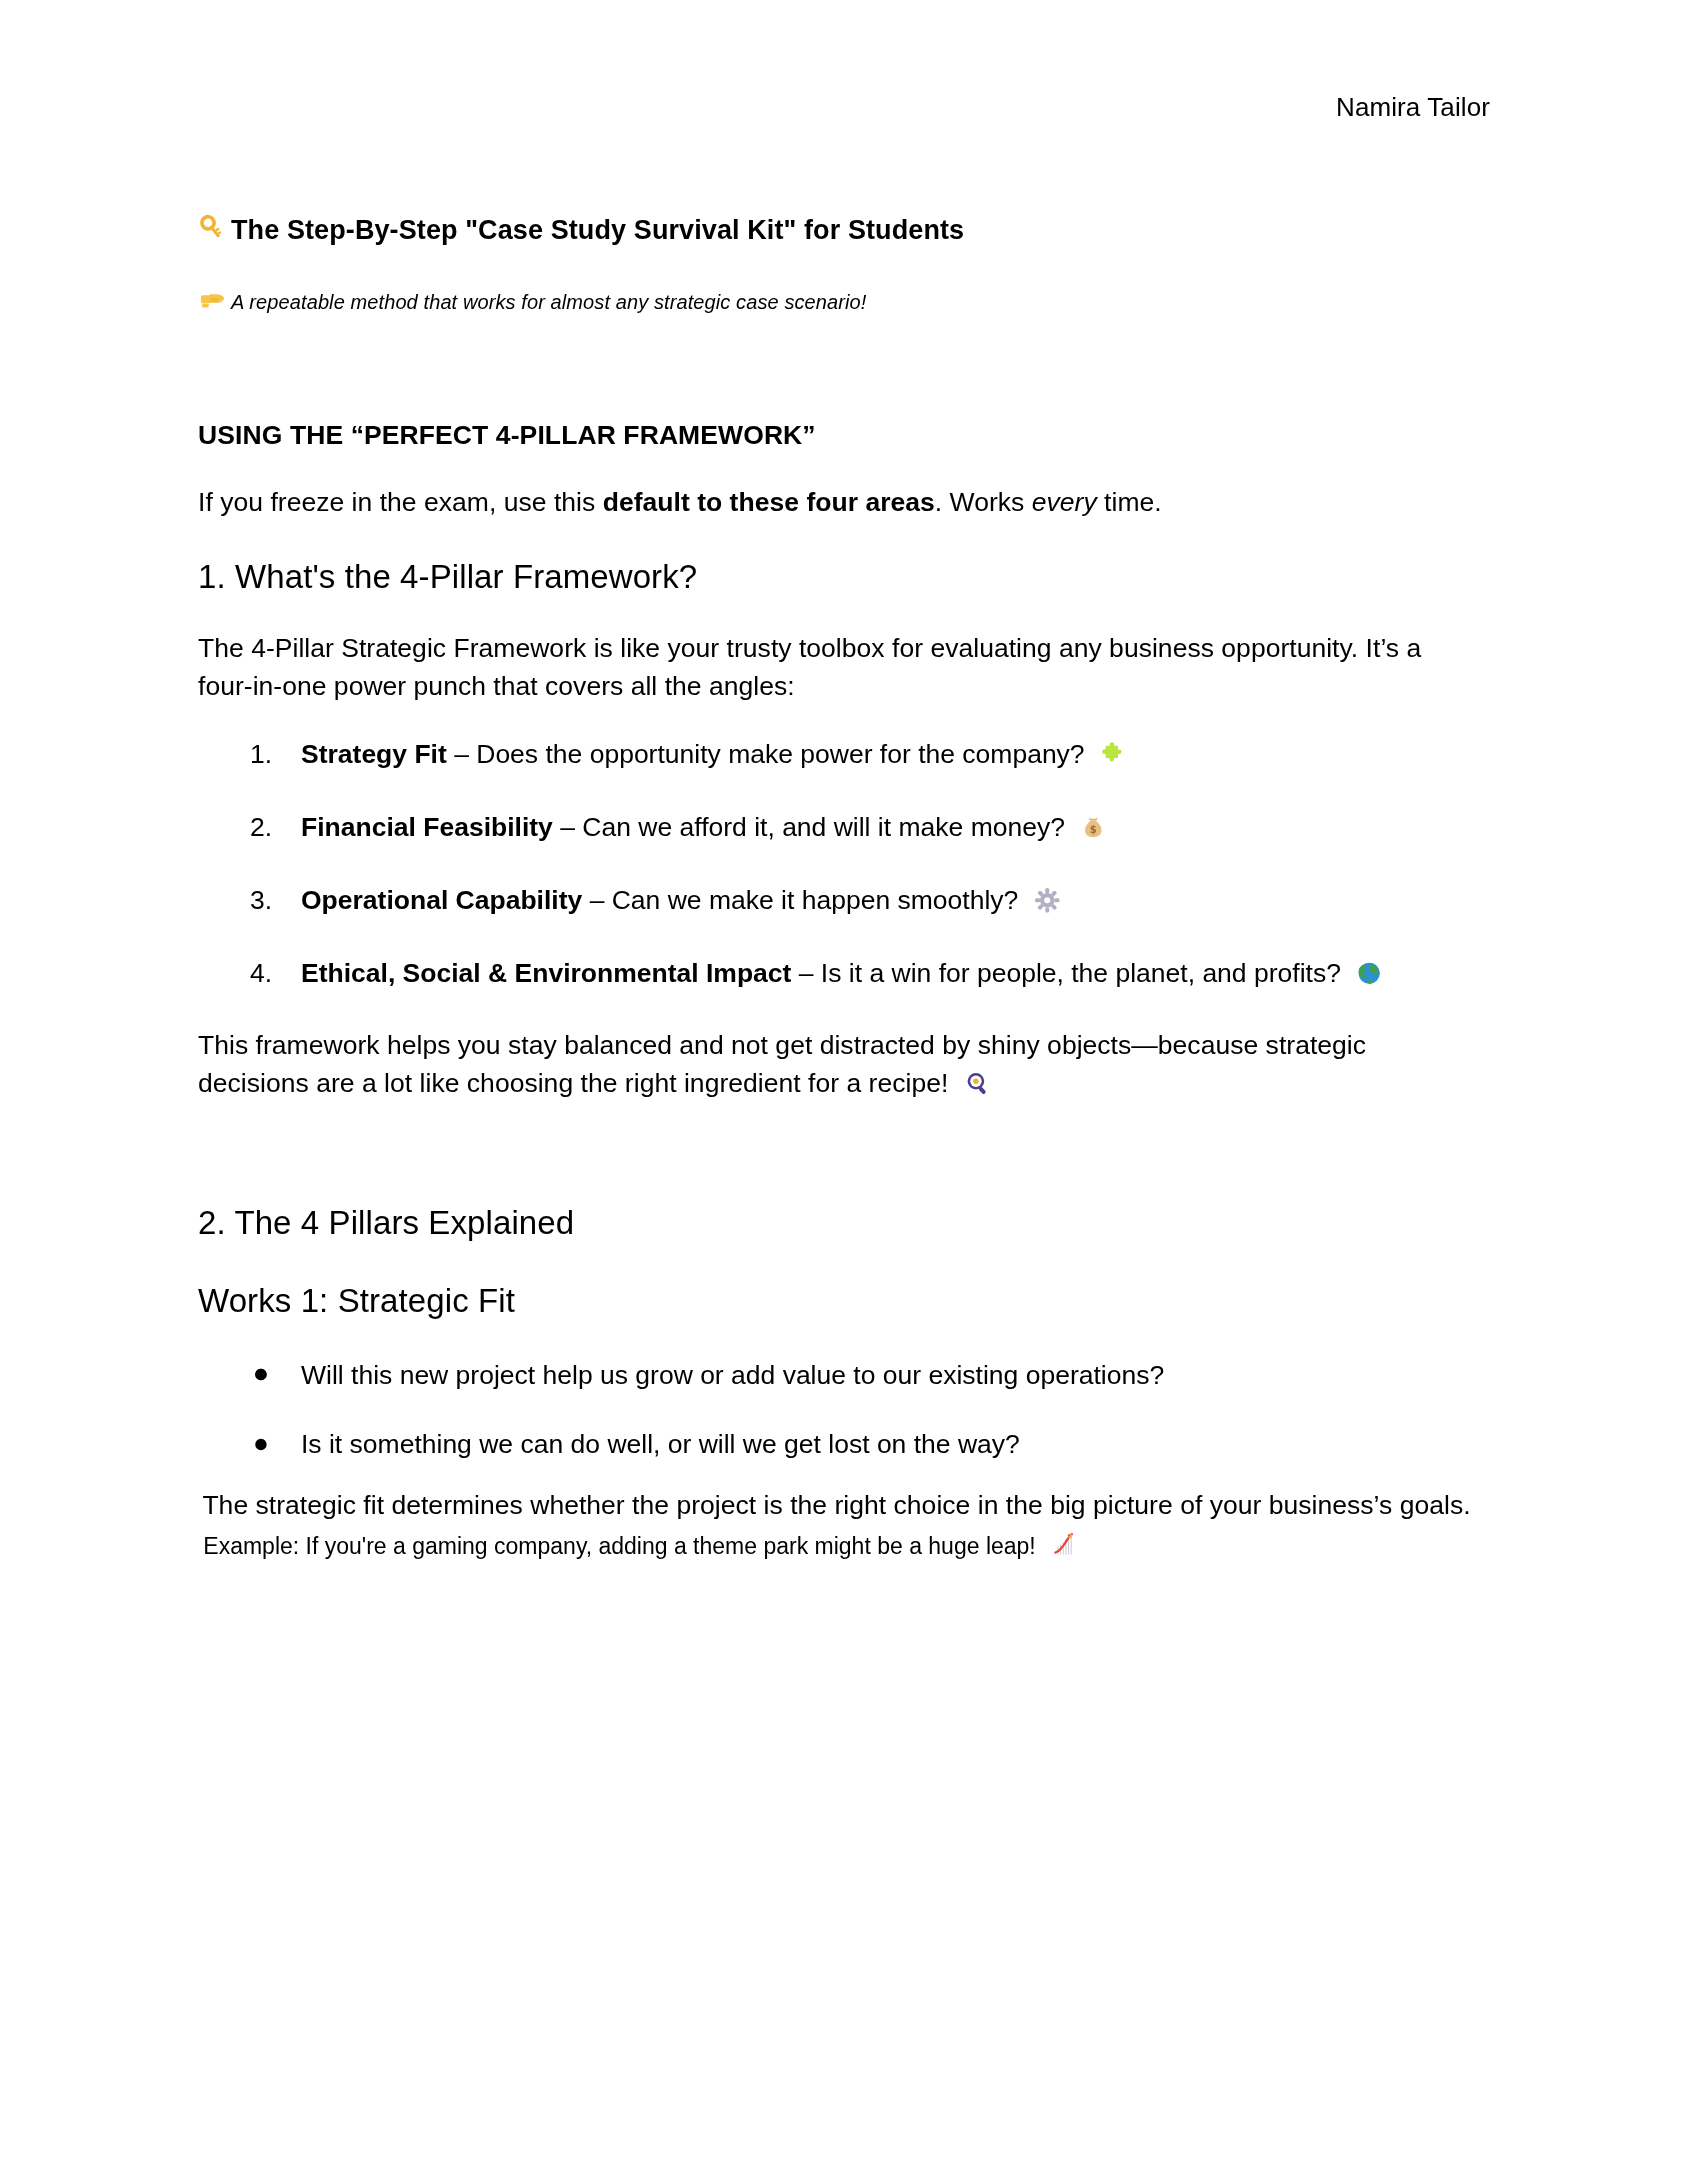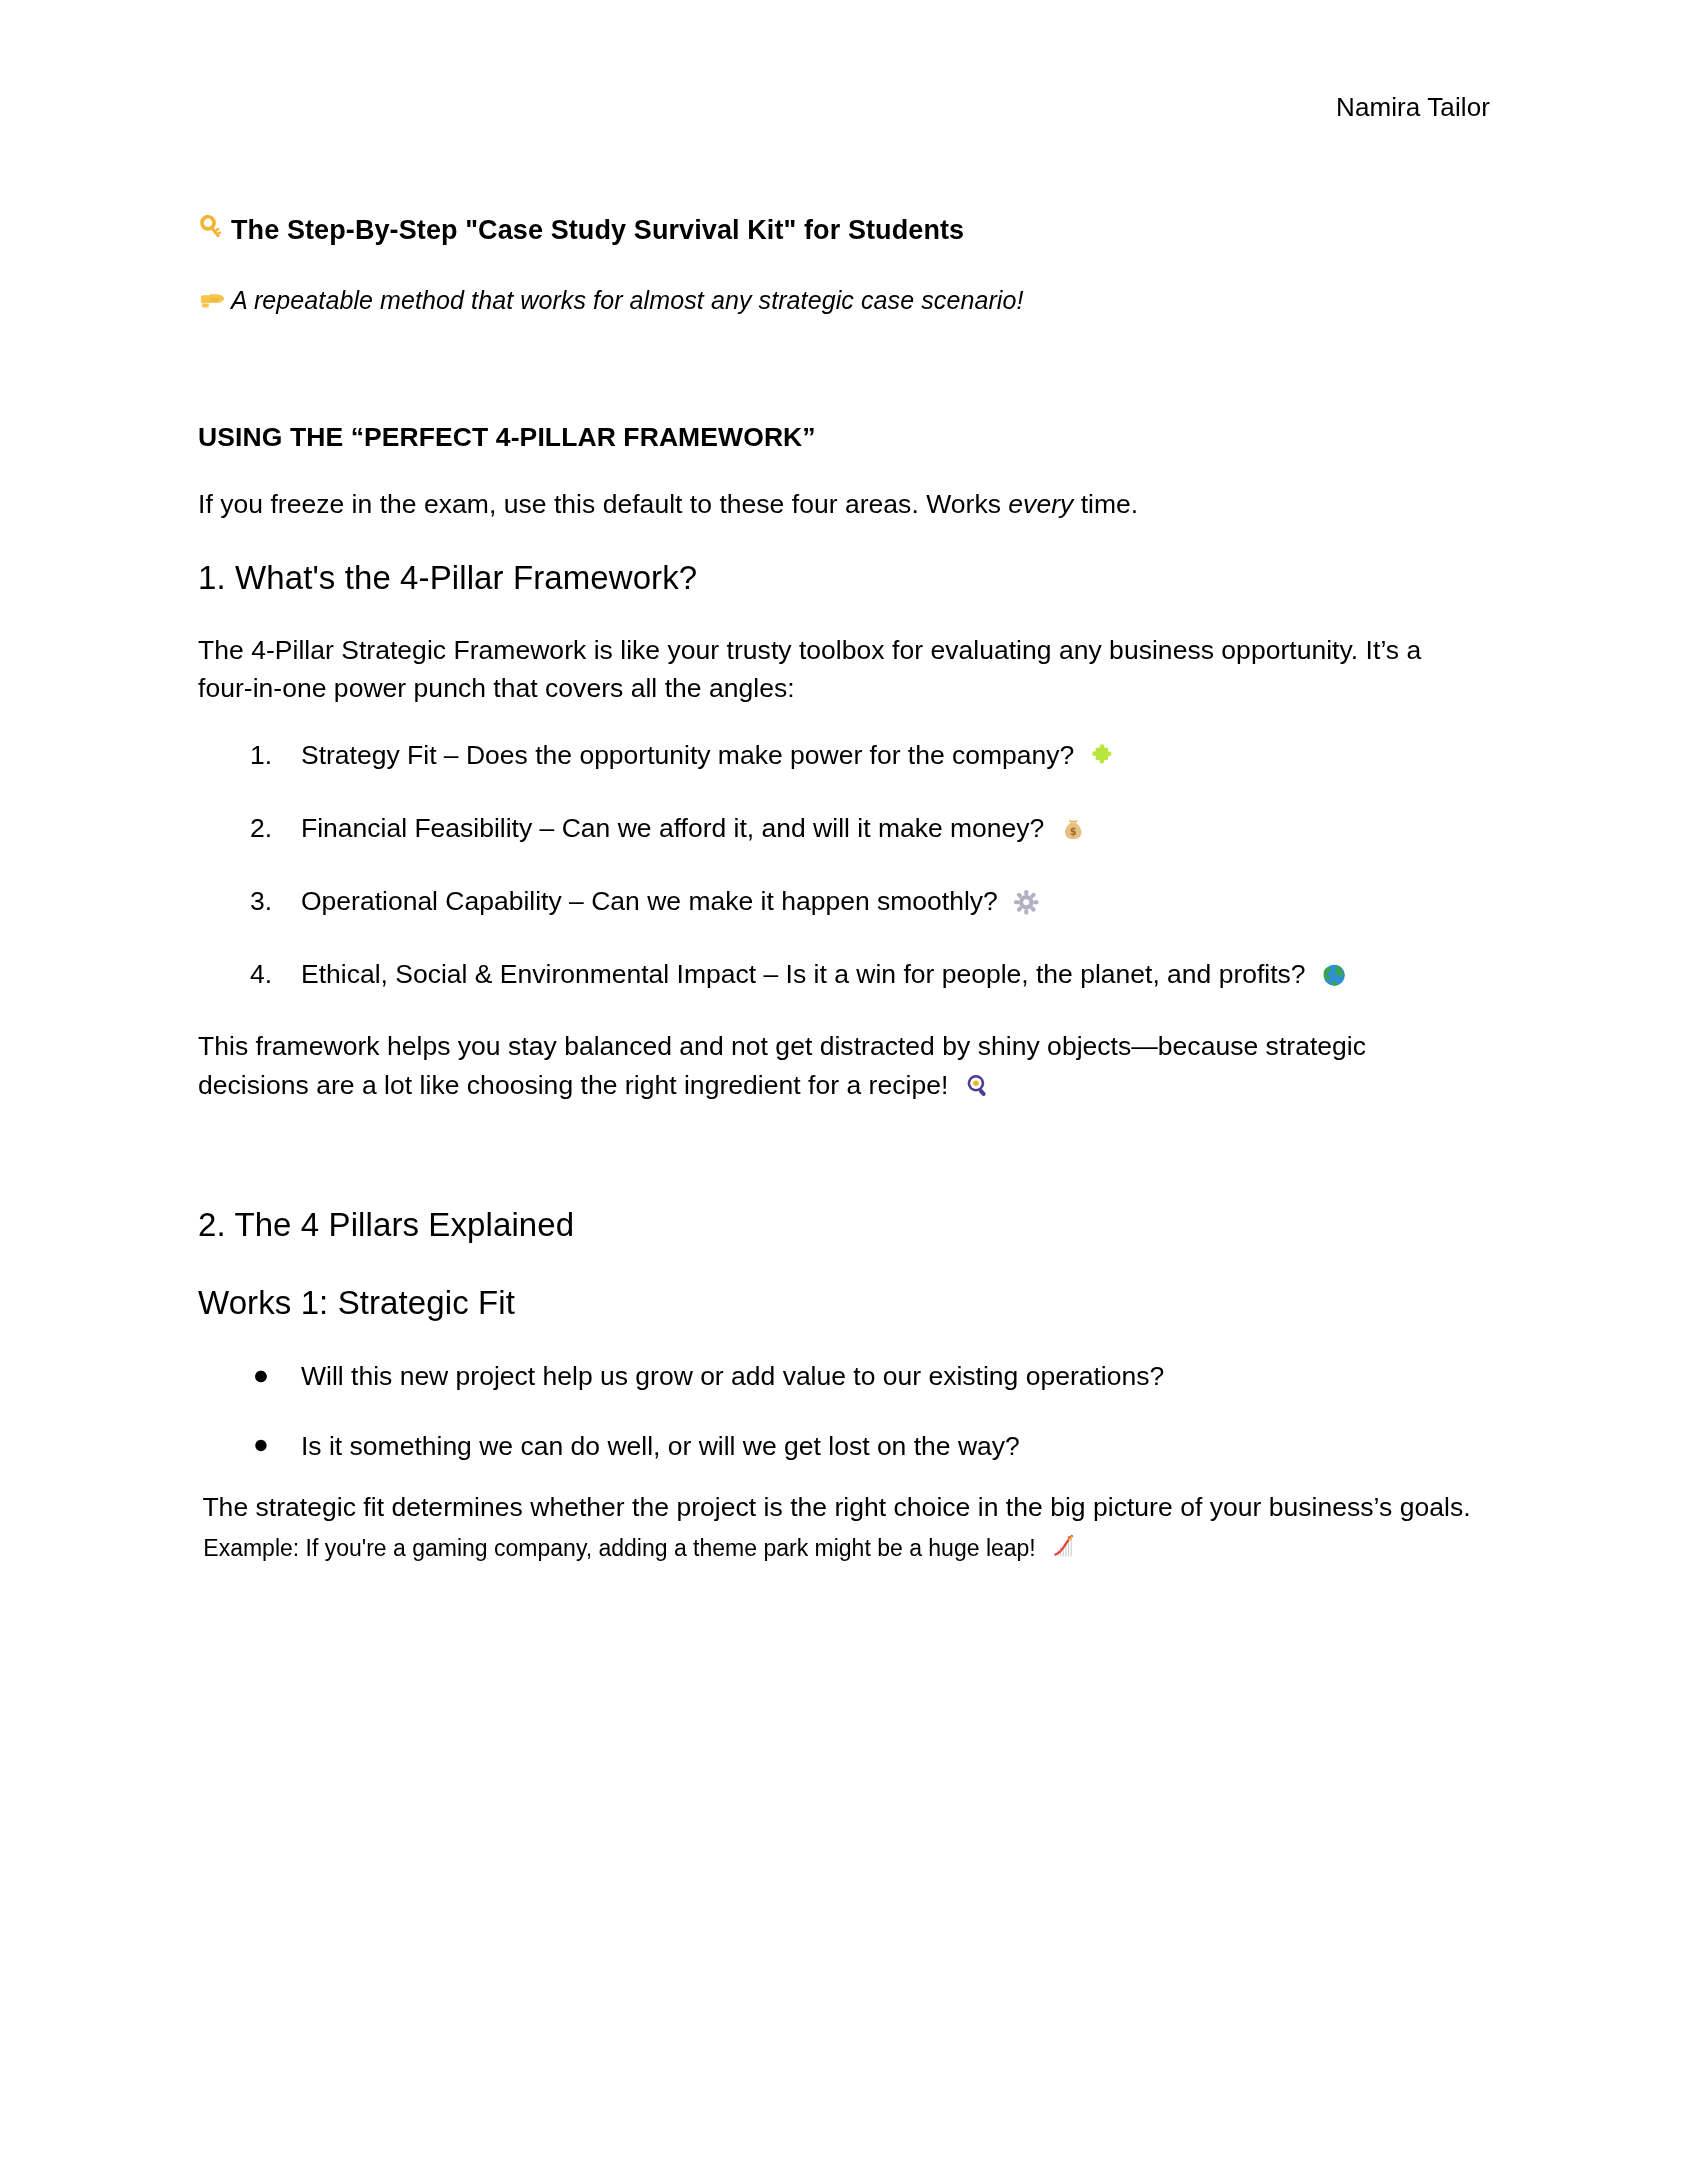--- a/index.html
+++ b/index.html
@@ -47,21 +47,21 @@
   .title-line {
     font-size: 27px;
     font-weight: bold;
     line-height: 1.35;
     letter-spacing: 0.1px;
     margin: 0 0 0 0;
     white-space: nowrap;
   }
 
   .subtitle-line {
-    font-size: 25px;
+    font-size: 20px;
     font-style: italic;
     line-height: 1.35;
     margin: 32px 0 13px 0;
     letter-spacing: 0.1px;
     white-space: nowrap;
   }
 
   .emoji-img {
     display: inline-block;
     vertical-align: -4px;
@@ -93,21 +93,21 @@
   }
 
   .sub-head {
     font-size: 33px;
     font-weight: normal;
     line-height: 1.4;
     margin: 32px 0 0 0;
     letter-spacing: 0.1px;
   }
 
-  b, strong { font-weight: normal; }
+  b, strong { font-weight: bold; }
   i, em { font-style: italic; }
 
   
   ol.num-list {
     list-style: none;
     margin: 29px 0 0 0;
     padding: 0;
   }
   ol.num-list > li {
     position: relative;

